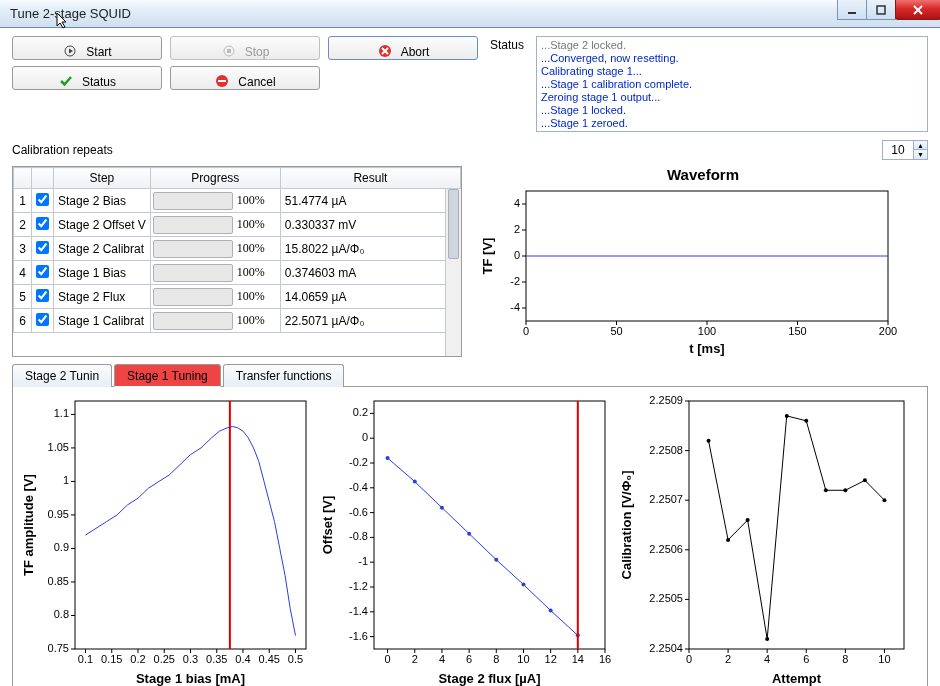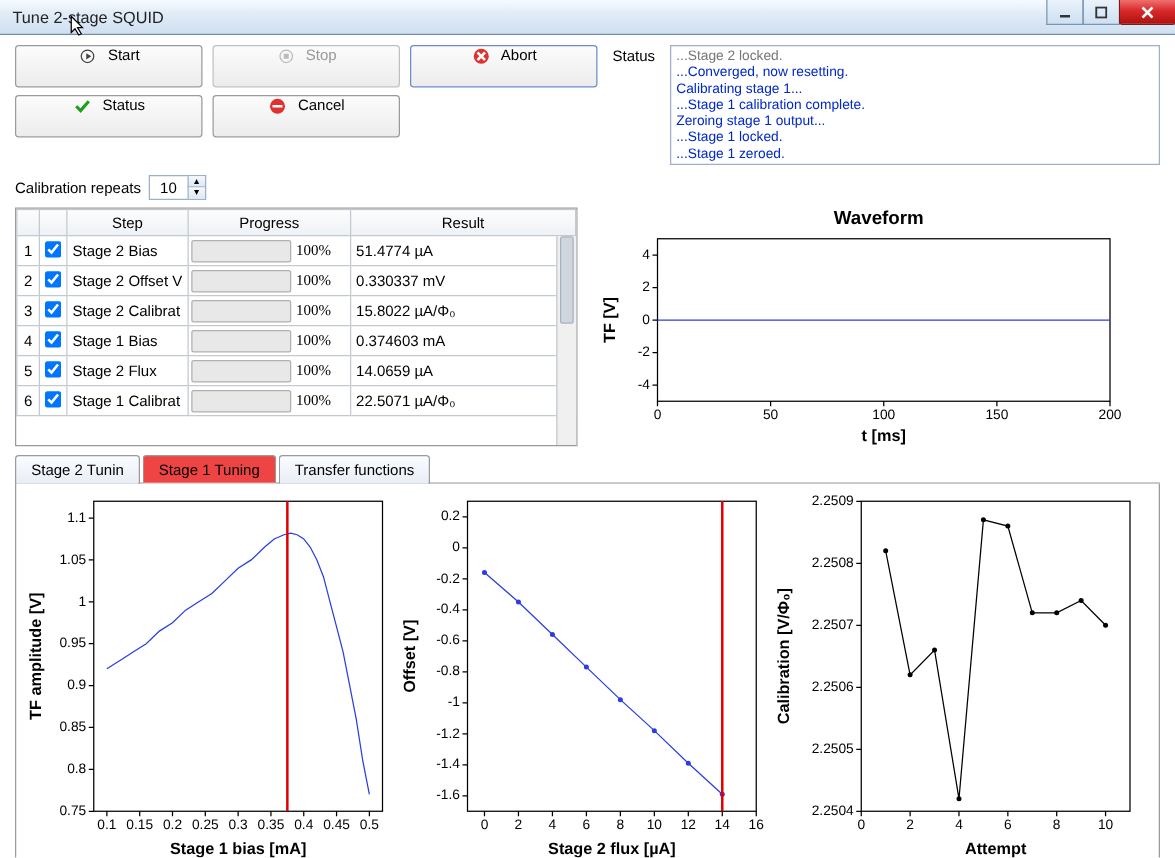--- a/index.html
+++ b/index.html
@@ -27,39 +27,39 @@
     background: linear-gradient(#eaf2fb,#cde0f2);
     border: 1px solid #7a94b0; border-top: none;
     margin-right: -1px;
   }
   .win-btn.close { width: 46px; background: linear-gradient(#f07070,#d82a2a 45%,#b01010); border-color:#7a1a1a; border-top-right-radius:0; border-bottom-left-radius:3px; border-bottom-right-radius:3px; }
   .win-btn.close svg { stroke:#fff; }
   .content { padding: 8px 12px 10px 12px; }
   .toprow { display: flex; gap: 8px; align-items: flex-start; }
   .btncol { display: flex; flex-direction: column; gap: 6px; }
   .bigbtn {
-    width: 150px; height: 34px;
+    width: 150px; height: 24px;
     background: linear-gradient(#fcfcfc,#ececec);
     border: 1px solid #9a9a9a; border-radius: 3px;
-    display: flex; align-items: flex-start; justify-content: center;
+    display: flex; align-items: flex-end; justify-content: center;
     gap: 8px; cursor: pointer;
   }
   .bigbtn.disabled { color:#999; border-color:#c0c0c0; }
   .bigbtn .ico { width:16px; height:16px; display:flex; align-items:center; justify-content:center; }
   .status-label { padding: 2px 4px 0 4px; text-align: right; }
   .status-box {
     flex: 1; height: 96px;
     border: 1px solid #9cb0c8; background: #fff;
     font-size: 11px; line-height: 13px;
     padding: 2px 4px; overflow: hidden;
     color: #0028c8;
   }
   .status-box .line { white-space: pre; }
   .status-box .line.gray { color:#777; }
-  .calrow { margin-top: 8px; display:flex; align-items:center; gap:6px; }
+  .calrow { margin-top: 8px; display:flex; align-items:center; gap:6px;justify-content:space-between; }
   .spinwrap { display:flex; align-items:center; border:1px solid #9cb0c8; height:20px; }
   .spinwrap input { width:30px; border:none; text-align:center; font-size:12px; outline:none; }
   .spinbtns { display:flex; flex-direction:column; }
   .spinbtns div { width:14px; height:9px; background:linear-gradient(#f4f8fc,#dce8f4); border-left:1px solid #9cb0c8; font-size:7px; display:flex; align-items:center; justify-content:center; cursor:pointer; }
   .spinbtns div:first-child { border-bottom:1px solid #9cb0c8; }
   .midrow { display:flex; gap:16px; margin-top:6px; }
   .table-wrap { width:450px; border:1px solid #9a9a9a; position:relative; }
   .tbl { width:100%; border-collapse:collapse; }
   .tbl th { background:linear-gradient(#fdfdfd,#eef1f5); border:1px solid #c2c9d1; font-weight:normal; padding:3px 4px; font-size:12px; }
   .tbl td { border:1px solid #c2c9d1; padding:2px 4px; font-size:12px; height:24px; }

